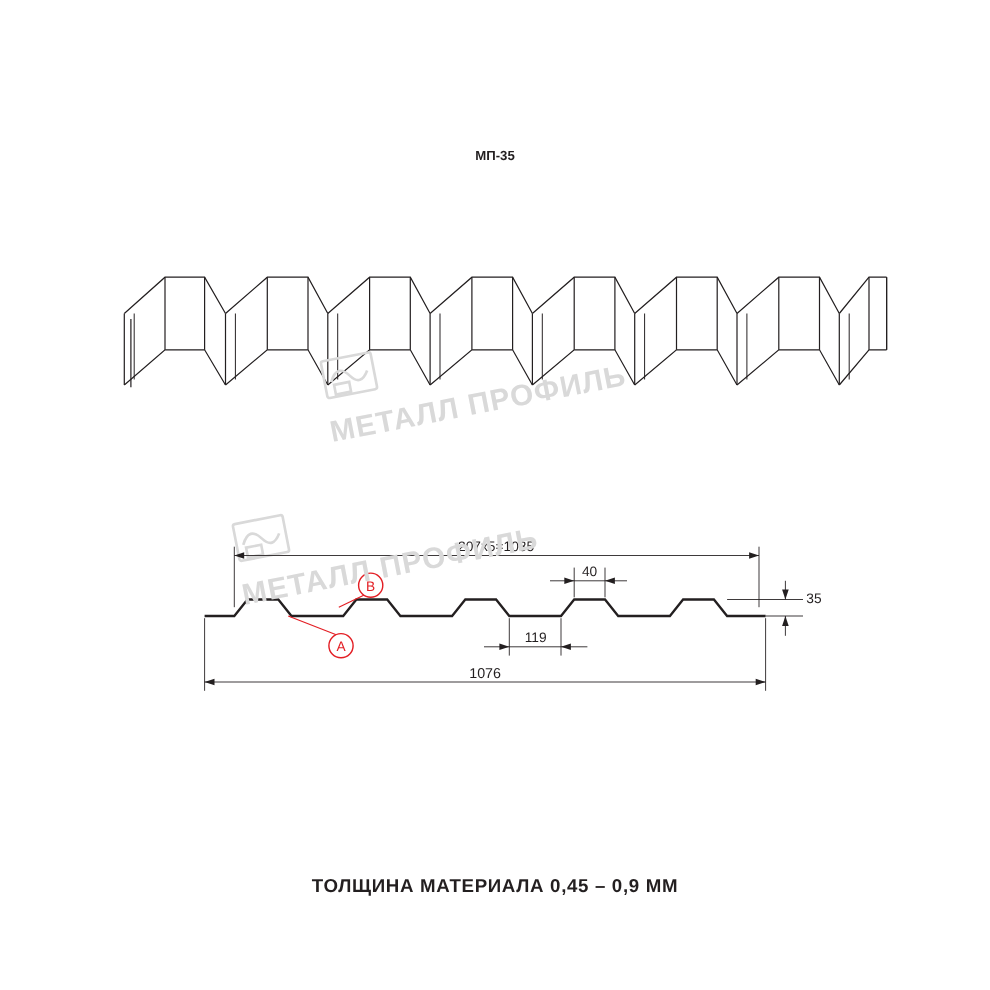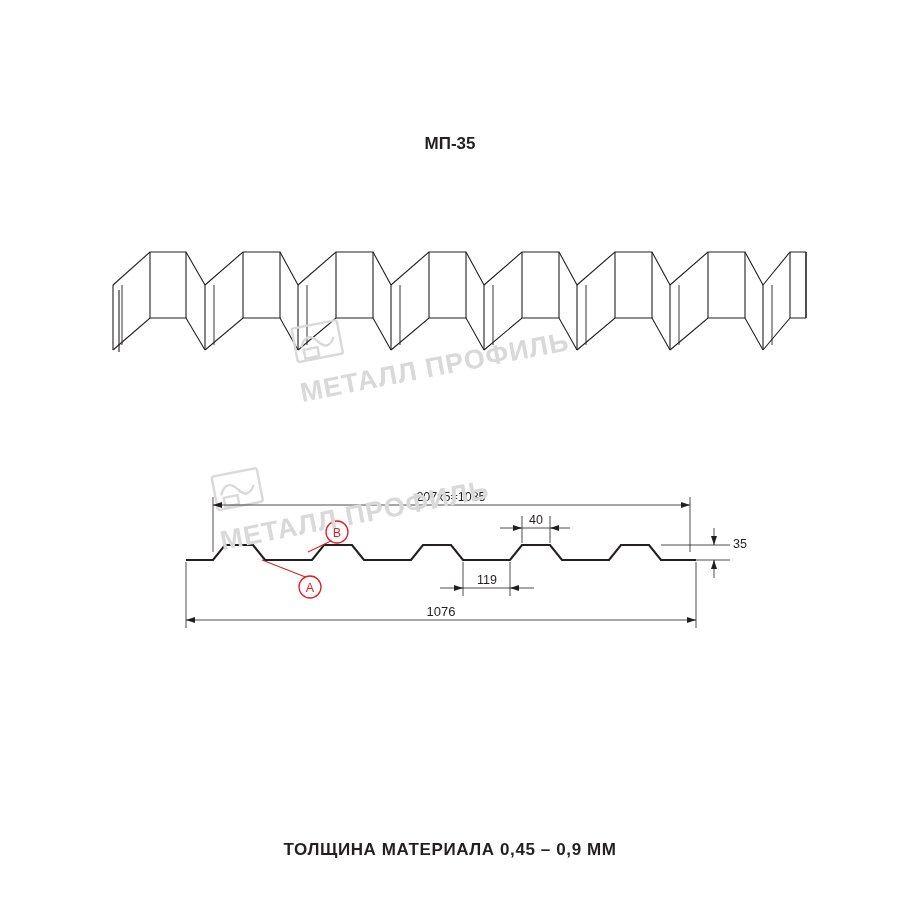--- a/index.html
+++ b/index.html
@@ -30,35 +30,34 @@
     font-weight: bold;
     letter-spacing: 0.5px;
     color: #231f20;
   }
   .subtitle {
     position: absolute;
     top: 134px;
     left: 0;
     width: 900px;
     text-align: center;
-    font-size: 17px;
+    font-size: 12px;
     font-weight: bold;
     color: #231f20;
   }
   .footer-note {
     position: absolute;
     top: 796px;
     left: 0;
     width: 900px;
     text-align: center;
     font-size: 17px;
     font-weight: bold;
     letter-spacing: 0.6px;
     color: #231f20;
-    margin-top: 44px;
   }
   .drawing {
     position: absolute;
     top: 0;
     left: 0;
   }
   .wm {
     position: absolute;
     color: #d9d9d9;
     font-weight: bold;

